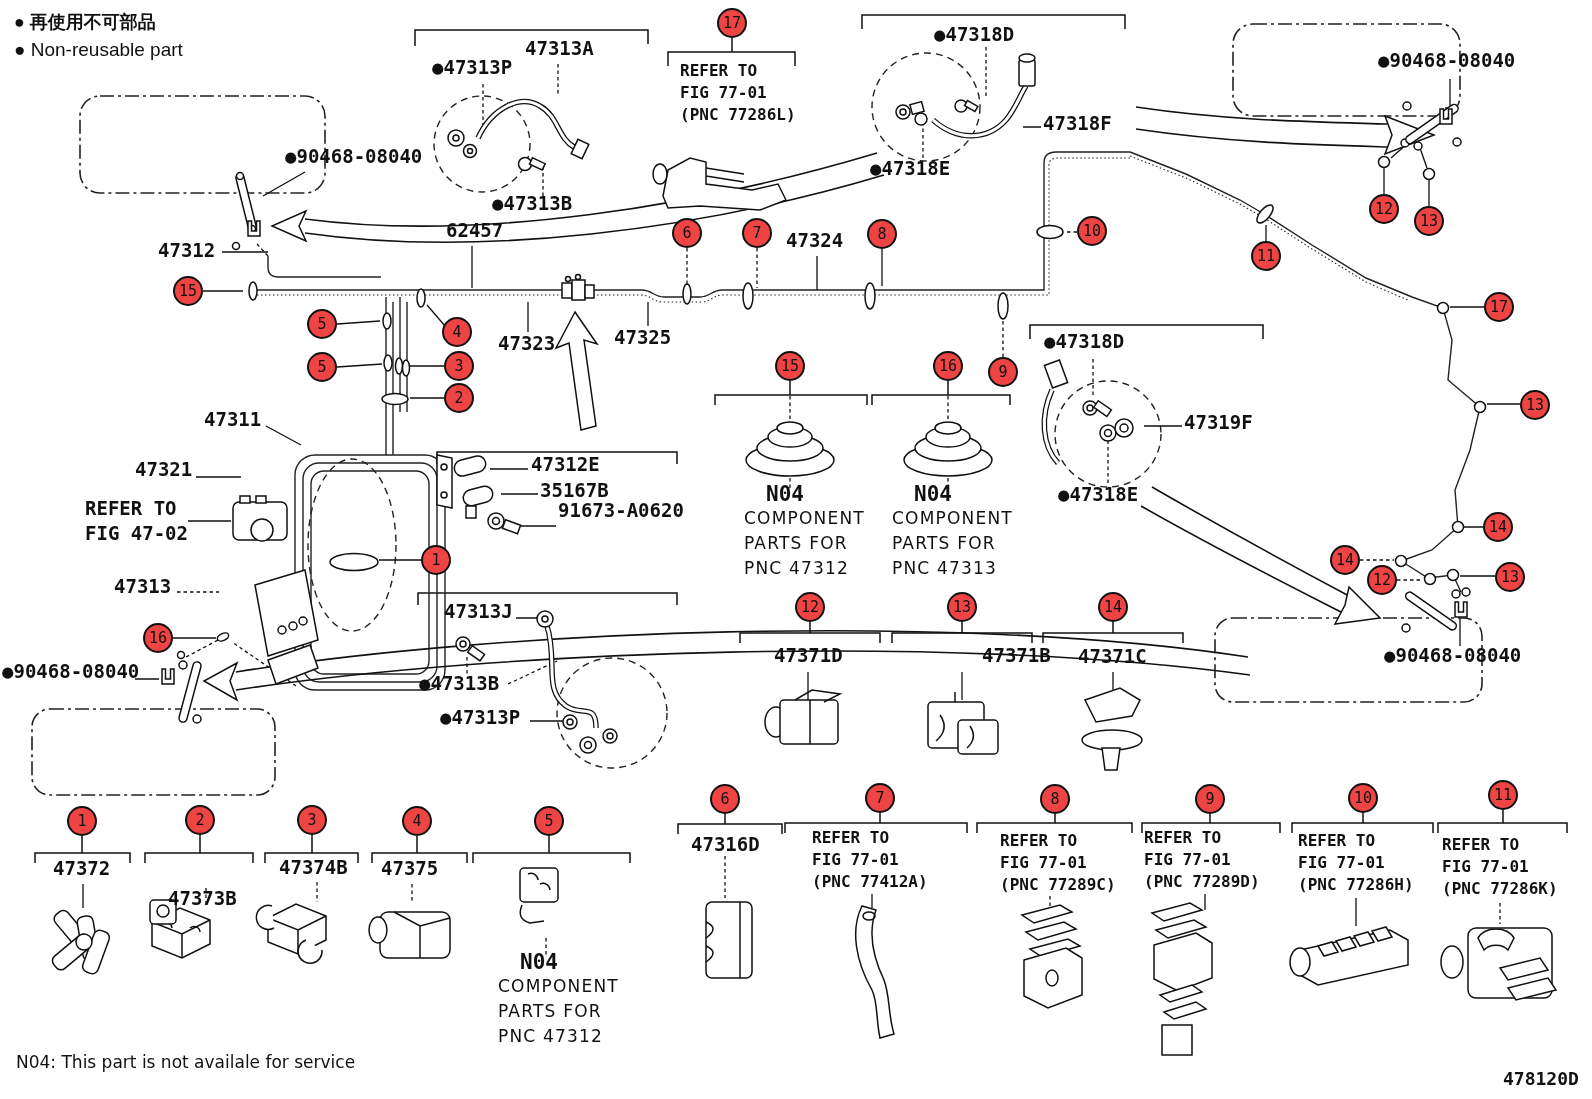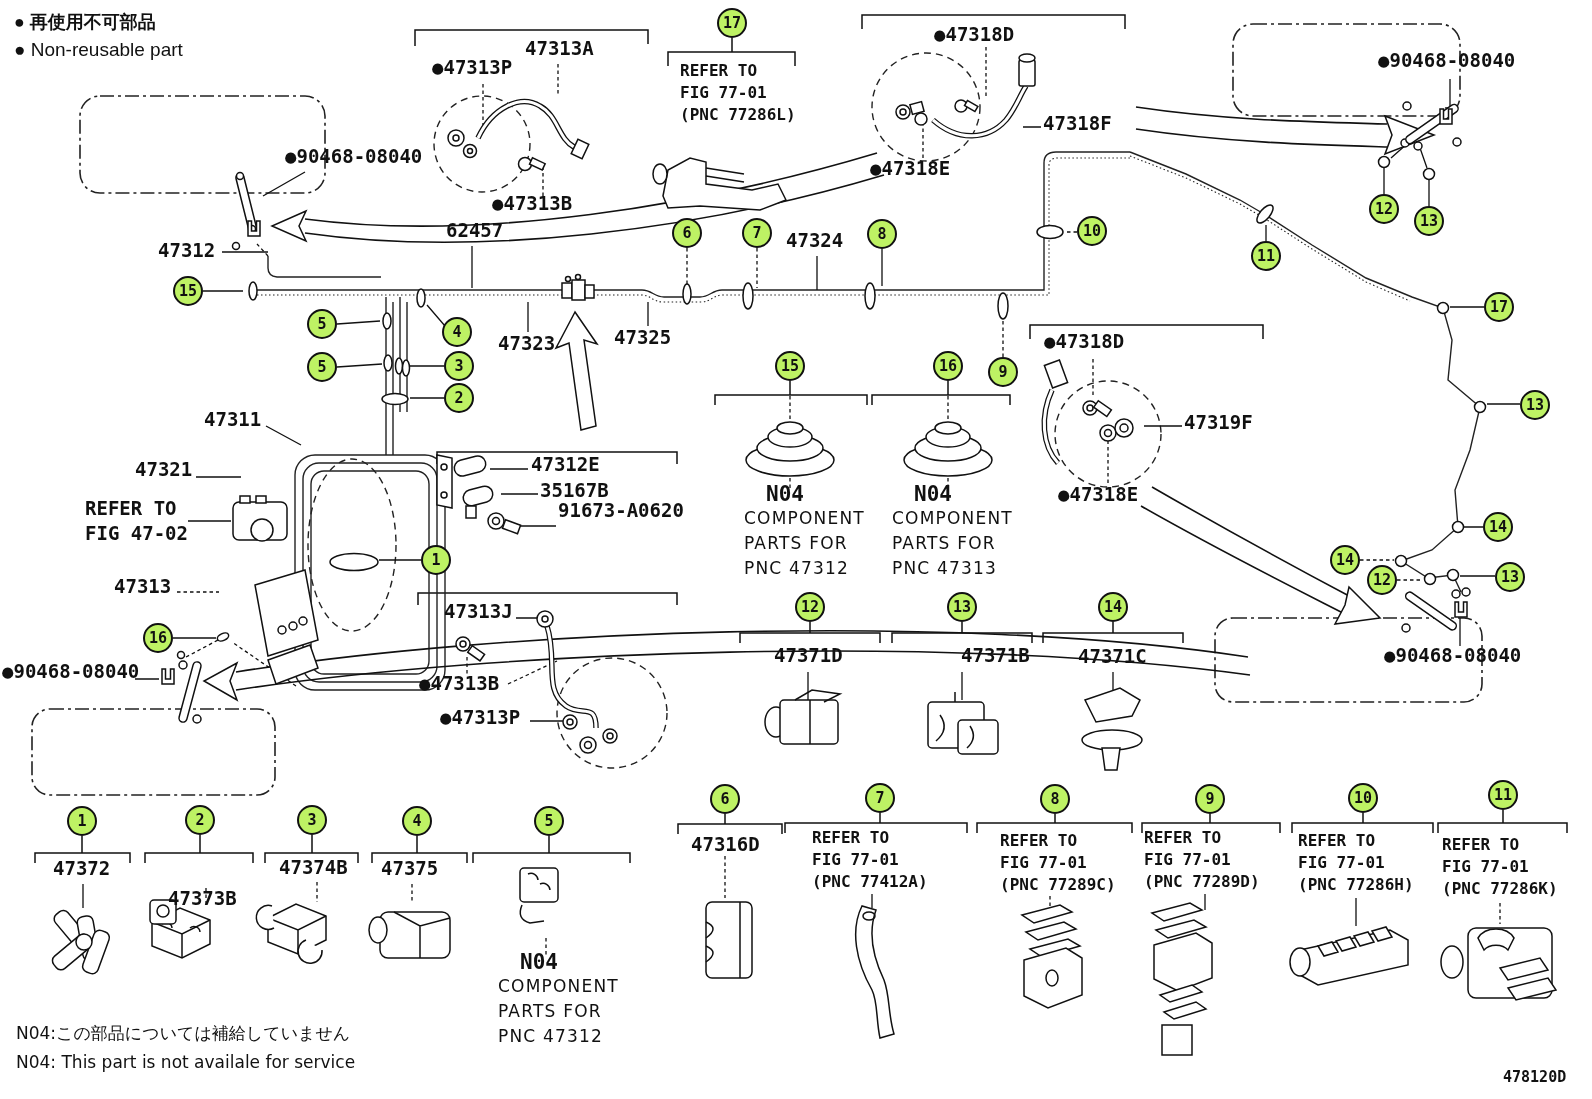--- a/index.html
+++ b/index.html
@@ -19,29 +19,29 @@
   .prn {fill:none;stroke:#111;stroke-width:1.5;}
   .hose{fill:none;stroke:#111;stroke-width:5.5;}
   .hoseI{fill:none;stroke:#fff;stroke-width:3;}
   .aline{fill:none;stroke:#111;stroke-width:1.6;}
   .ahead{fill:#fff;stroke:#111;stroke-width:1.5;}
   
   .plabel{position:absolute;font-weight:bold;font-size:19px;line-height:20px;white-space:nowrap;}
   .refer{position:absolute;font-weight:bold;font-size:16px;line-height:22px;white-space:nowrap;}
   .refer.big{font-size:19px;line-height:25px;}
   .callout{position:absolute;width:30px;height:30px;border:2px solid #111;border-radius:50%;
-           background:#bef264;display:flex;align-items:center;justify-content:center;
-           font-weight:bold;font-size:15px;box-sizing:border-box;z-index:3;}
+           background:#ef4444;display:flex;align-items:center;justify-content:center;
+           font-weight:normal;font-size:15px;box-sizing:border-box;z-index:3;}
   .legend{position:absolute;font-family:Liberation Sans, sans-serif;font-size:18px;line-height:28px;font-weight:bold;}
   .legend .en{font-weight:normal;font-size:19px;}
   .n04{position:absolute;}
   .n04-code{font-weight:bold;font-size:21px;padding-left:22px;line-height:24px;}
   .n04-line{font-family:"DejaVu Sans",sans-serif;font-size:17px;letter-spacing:1.2px;line-height:25px;}
   .note{position:absolute;font-family:"DejaVu Sans",sans-serif;font-size:17px;white-space:nowrap;}
-  .dcode{position:absolute;font-weight:bold;font-size:15px;}
+  .dcode{position:absolute;font-weight:bold;font-size:18px;}
   .txt{z-index:2;}
 </style>
 </head>
 <body>
 
 <div class="stage">
 
 <svg class="art" width="1592" height="1099" viewBox="0 0 1592 1099">
 
   <g>
@@ -342,21 +342,21 @@
 <div class="plabel txt" style="left:558px;top:500px">91673-A0620</div>
 <div class="plabel txt" style="left:444px;top:601px">47313J</div>
 <div class="plabel txt" style="left:419px;top:673px">●47313B</div>
 <div class="plabel txt" style="left:440px;top:707px">●47313P</div>
 <div class="plabel txt" style="left:2px;top:661px">●90468-08040</div>
 <div class="plabel txt" style="left:1044px;top:331px">●47318D</div>
 <div class="plabel txt" style="left:1184px;top:412px">47319F</div>
 <div class="plabel txt" style="left:1058px;top:484px">●47318E</div>
 <div class="plabel txt" style="left:1384px;top:645px">●90468-08040</div>
 <div class="plabel txt" style="left:774px;top:645px">47371D</div>
-<div class="plabel txt" style="left:961px;top:645px">47371B</div>
+<div class="plabel txt" style="left:982px;top:645px">47371B</div>
 <div class="plabel txt" style="left:1078px;top:646px">47371C</div>
 <div class="plabel txt" style="left:53px;top:858px">47372</div>
 <div class="plabel txt" style="left:168px;top:888px">47373B</div>
 <div class="plabel txt" style="left:279px;top:857px">47374B</div>
 <div class="plabel txt" style="left:381px;top:858px">47375</div>
 <div class="plabel txt" style="left:691px;top:834px">47316D</div>
 
 <div class="refer txt" style="left:680px;top:60px">
   <div>REFER TO</div>
   <div>FIG 77-01</div>
@@ -444,17 +444,16 @@
 <div class="callout" style="left:297px;top:805px">3</div>
 <div class="callout" style="left:402px;top:806px">4</div>
 <div class="callout" style="left:534px;top:806px">5</div>
 <div class="callout" style="left:710px;top:784px">6</div>
 <div class="callout" style="left:865px;top:783px">7</div>
 <div class="callout" style="left:1040px;top:784px">8</div>
 <div class="callout" style="left:1195px;top:784px">9</div>
 <div class="callout" style="left:1348px;top:783px">10</div>
 <div class="callout" style="left:1488px;top:780px">11</div>
 
-<div class="note txt" style="left:16px;top:1022px">N04:この部品については補給していません</div>
 <div class="note txt" style="left:16px;top:1052px">N04: This part is not availale for service</div>
 <div class="dcode txt" style="left:1503px;top:1068px">478120D</div>
 
 </div>
 
 </body></html>

